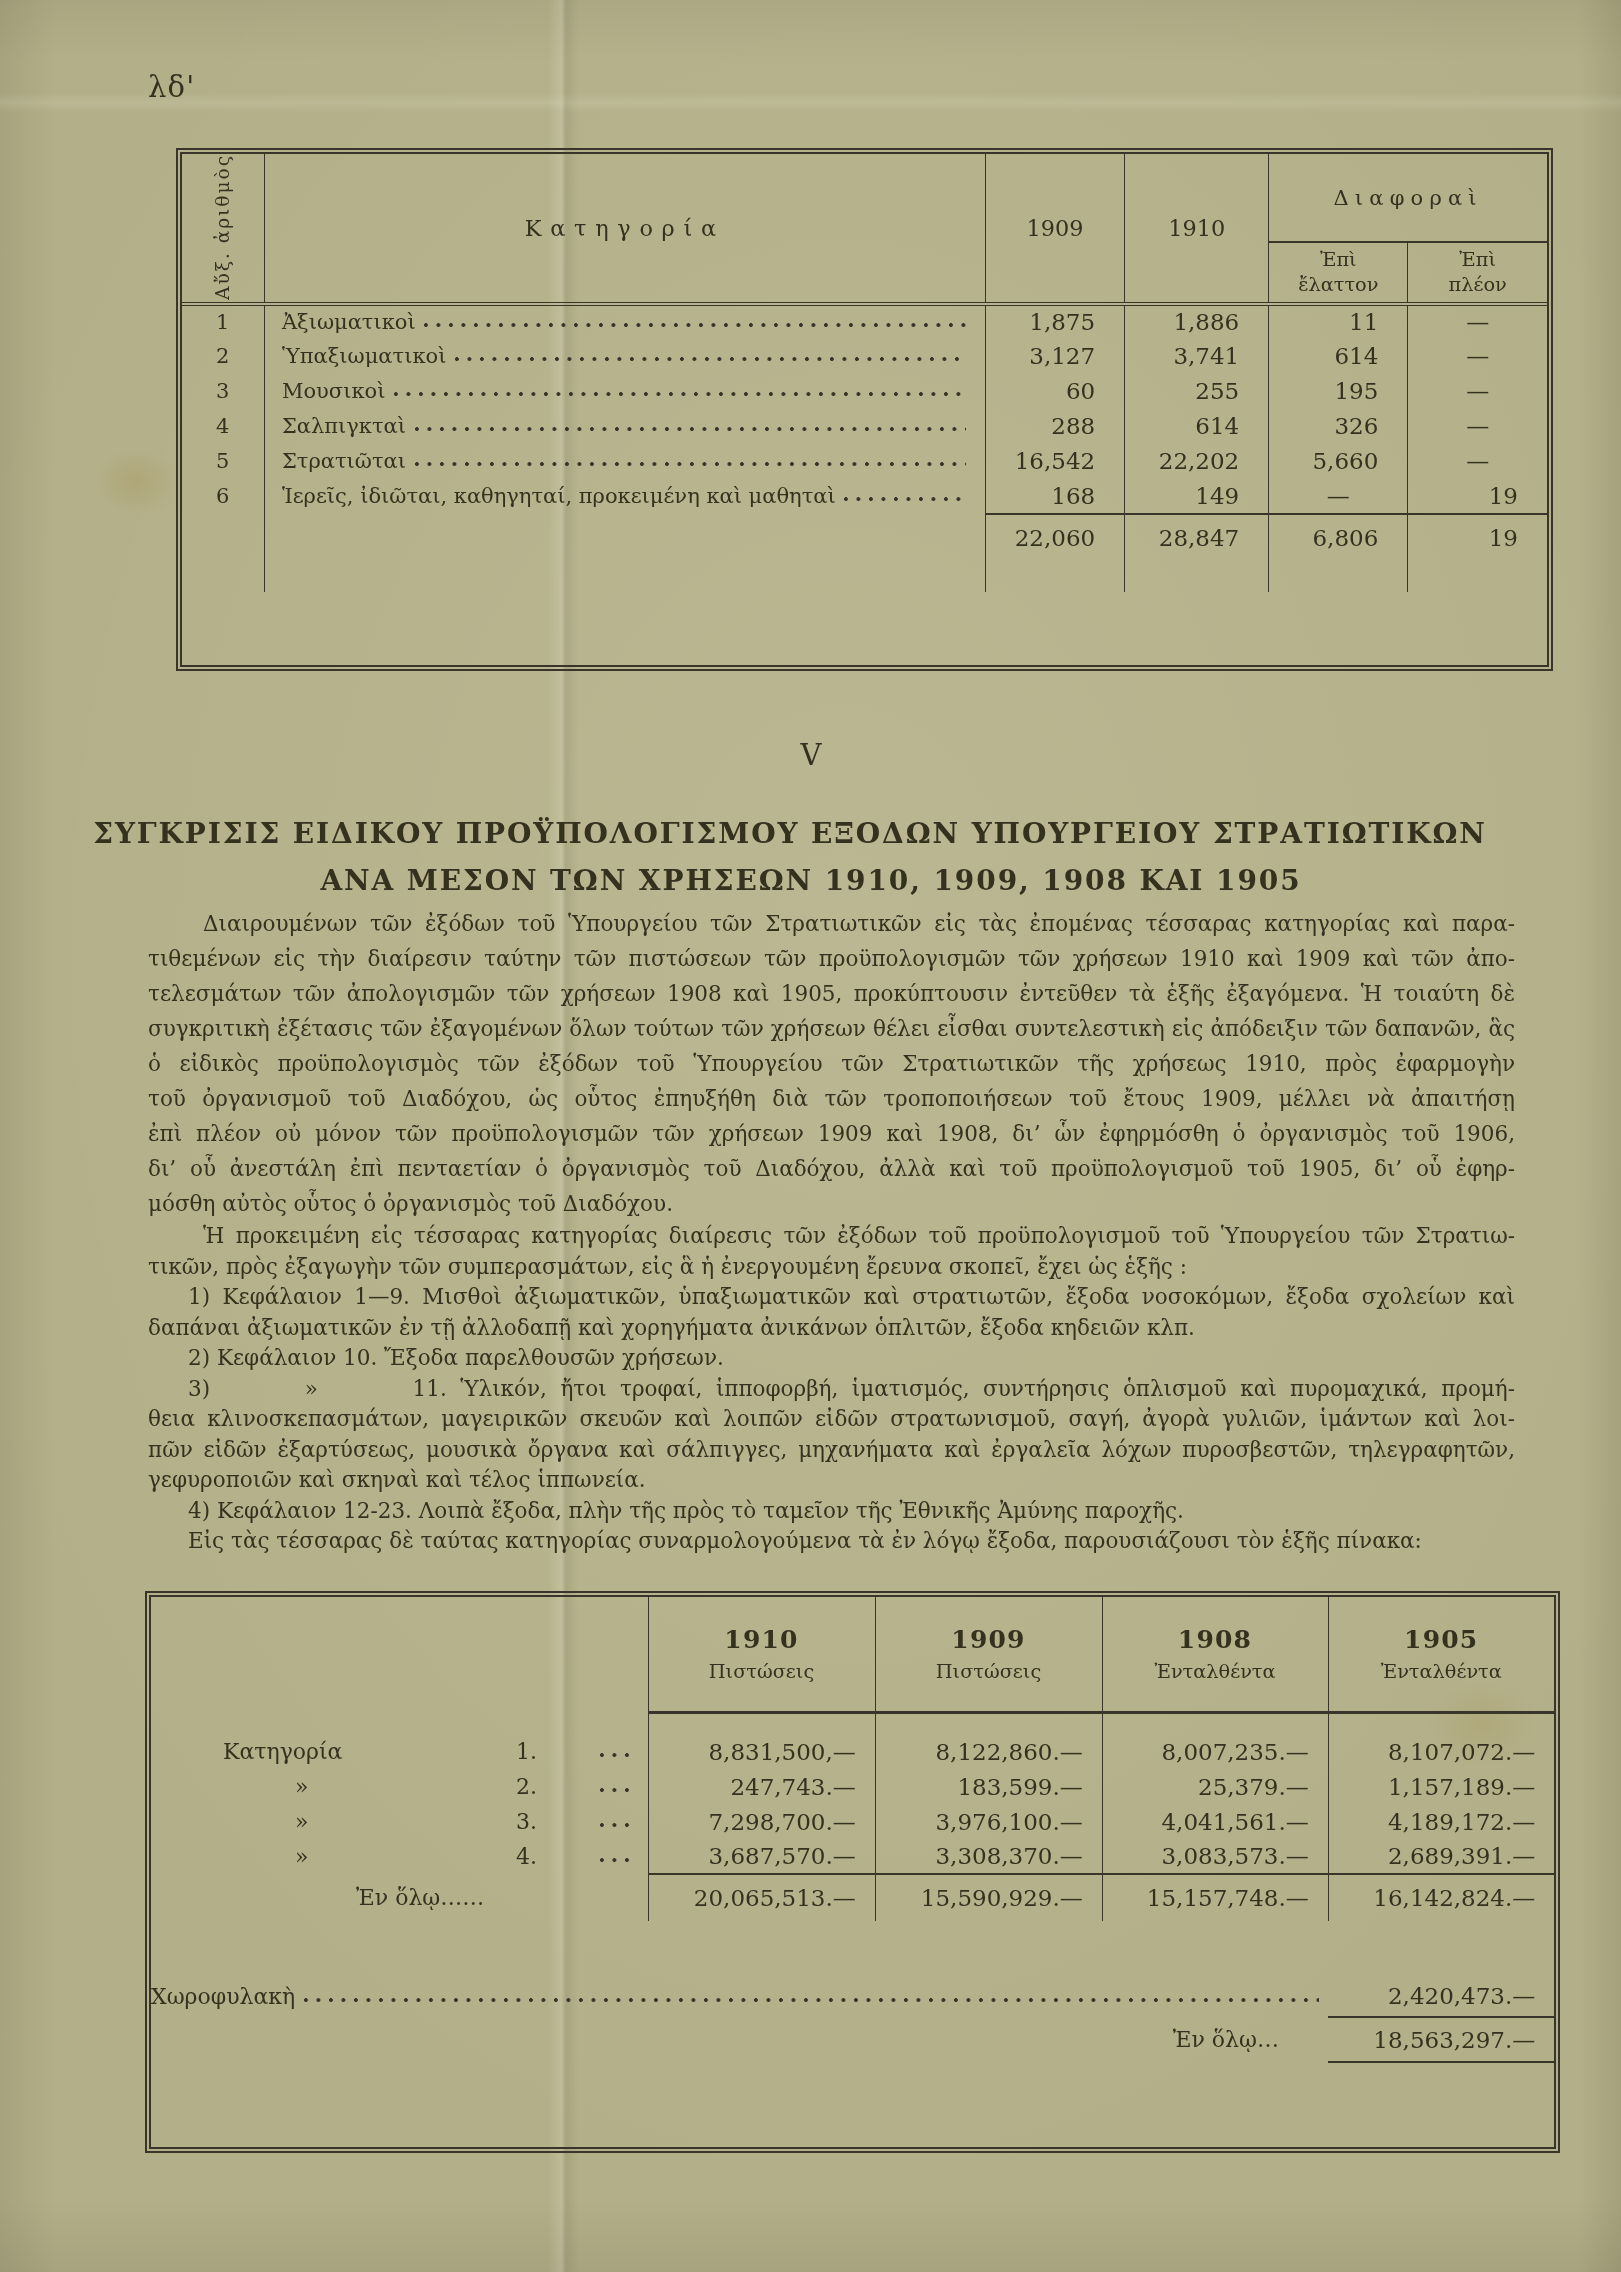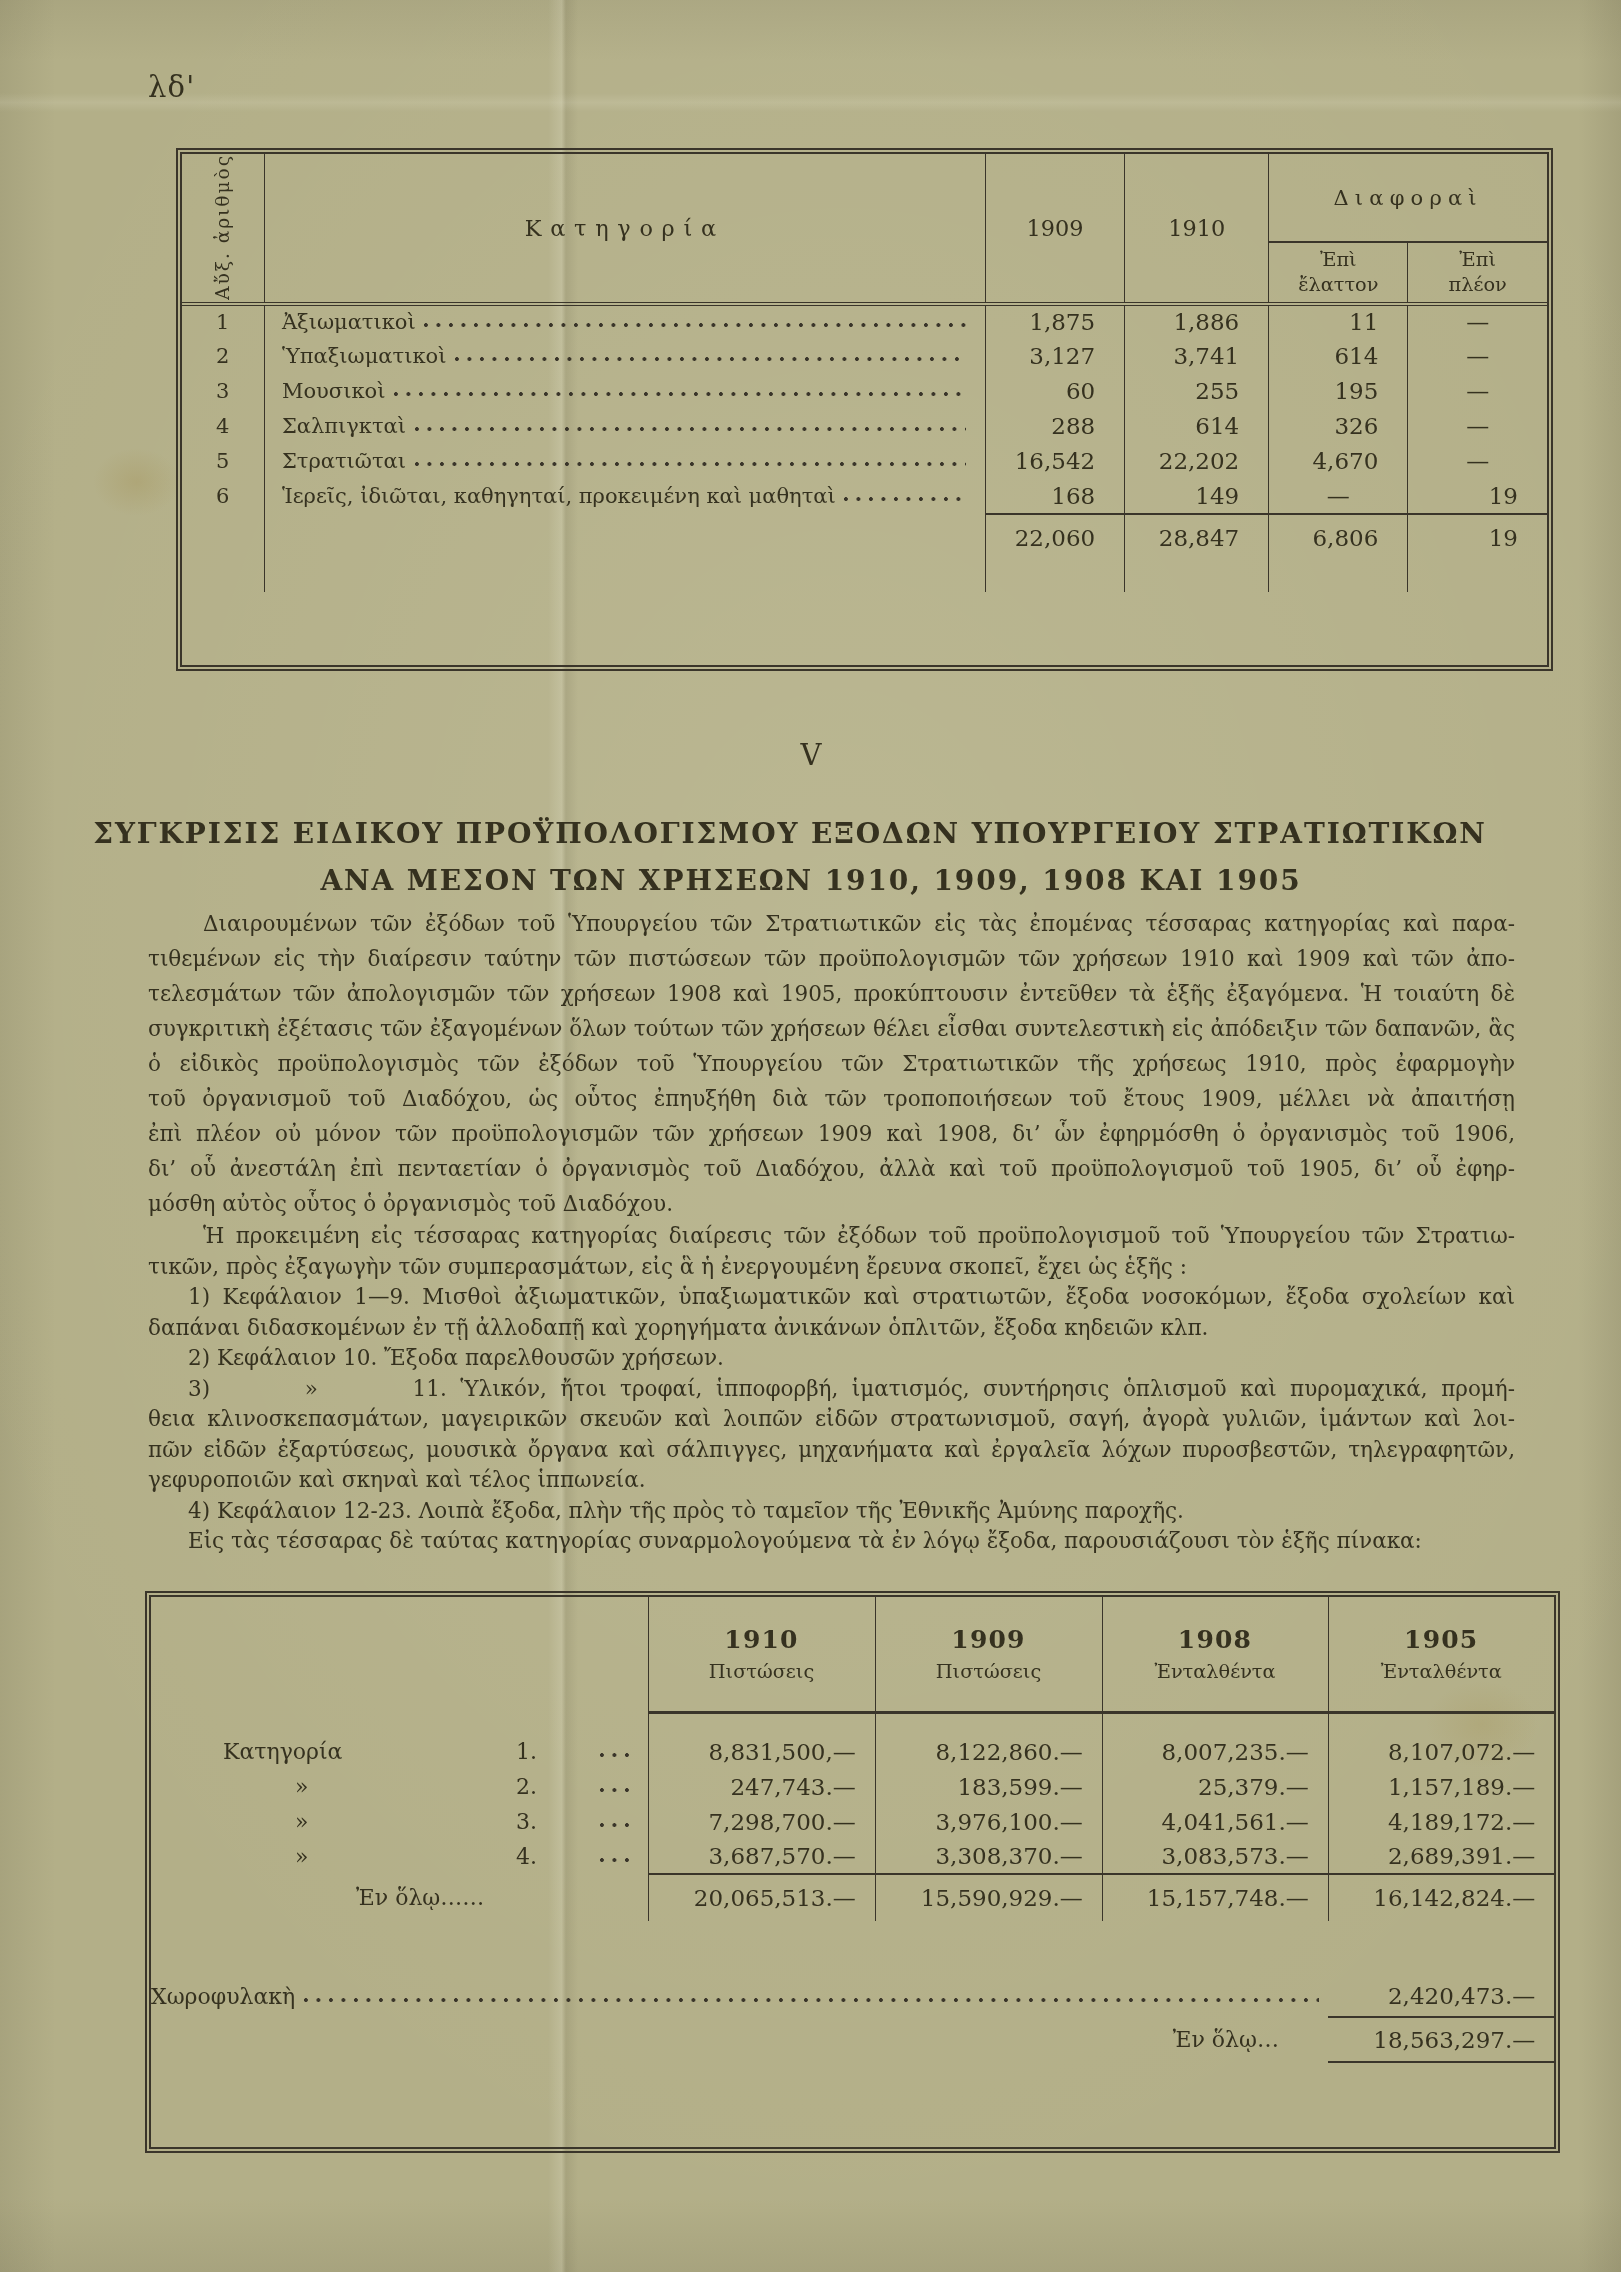--- a/index.html
+++ b/index.html
@@ -195,21 +195,21 @@
         <tr class="r">
           <td class="idx">5</td>
           <td class="cat bl">
               <div class="catflex">
                 <span class="txt">Στρατιῶται</span>
                 <span class="lead"></span>
               </div>
             </td>
           <td class="num bl">16,542</td>
           <td class="num bl">22,202</td>
-          <td class="num bl">4,670</td>
+          <td class="num bl">5,660</td>
           <td class="num bl dash">—</td>
         </tr>
         <tr class="r">
           <td class="idx">6</td>
           <td class="cat bl">
               <div class="catflex">
                 <span class="txt">Ἱερεῖς, ἰδιῶται, καθηγηταί, προκειμένη καὶ μαθηταὶ</span>
                 <span class="lead"></span>
               </div>
             </td>
@@ -251,21 +251,21 @@
       <div class="bline">ὁ εἰδικὸς προϋπολογισμὸς τῶν ἐξόδων τοῦ Ὑπουργείου τῶν Στρατιωτικῶν τῆς χρήσεως 1910, πρὸς ἐφαρμογὴν</div>
       <div class="bline">τοῦ ὀργανισμοῦ τοῦ Διαδόχου, ὡς οὗτος ἐπηυξήθη διὰ τῶν τροποποιήσεων τοῦ ἔτους 1909, μέλλει νὰ ἀπαιτήσῃ</div>
       <div class="bline">ἐπὶ πλέον οὐ μόνον τῶν προϋπολογισμῶν τῶν χρήσεων 1909 καὶ 1908, δι’ ὧν ἐφηρμόσθη ὁ ὀργανισμὸς τοῦ 1906,</div>
       <div class="bline">δι’ οὗ ἀνεστάλη ἐπὶ πενταετίαν ὁ ὀργανισμὸς τοῦ Διαδόχου, ἀλλὰ καὶ τοῦ προϋπολογισμοῦ τοῦ 1905, δι’ οὗ ἐφηρ-</div>
       <div class="bline end">μόσθη αὐτὸς οὗτος ὁ ὀργανισμὸς τοῦ Διαδόχου.</div>
     </div>
     <div class="block2">
       <div class="bline ind1">Ἡ προκειμένη εἰς τέσσαρας κατηγορίας διαίρεσις τῶν ἐξόδων τοῦ προϋπολογισμοῦ τοῦ Ὑπουργείου τῶν Στρατιω-</div>
       <div class="bline end">τικῶν, πρὸς ἐξαγωγὴν τῶν συμπερασμάτων, εἰς ἃ ἡ ἐνεργουμένη ἔρευνα σκοπεῖ, ἔχει ὡς ἑξῆς :</div>
       <div class="bline ind2">1) Κεφάλαιον 1—9. Μισθοὶ ἀξιωματικῶν, ὑπαξιωματικῶν καὶ στρατιωτῶν, ἔξοδα νοσοκόμων, ἔξοδα σχολείων καὶ</div>
-      <div class="bline end">δαπάναι διδασκομένων ἐν τῇ ἀλλοδαπῇ καὶ χορηγήματα ἀνικάνων ὁπλιτῶν, ἔξοδα κηδειῶν κλπ.</div>
+      <div class="bline end">δαπάναι ἀξιωματικῶν ἐν τῇ ἀλλοδαπῇ καὶ χορηγήματα ἀνικάνων ὁπλιτῶν, ἔξοδα κηδειῶν κλπ.</div>
       <div class="bline ind2 end">2) Κεφάλαιον 10. Ἔξοδα παρελθουσῶν χρήσεων.</div>
       <div class="bline ind2">3)&nbsp;&nbsp;&nbsp;&nbsp;&nbsp;&nbsp;&nbsp;»&nbsp;&nbsp;&nbsp;&nbsp;&nbsp;&nbsp;&nbsp;11. Ὑλικόν, ἤτοι τροφαί, ἱπποφορβή, ἱματισμός, συντήρησις ὁπλισμοῦ καὶ πυρομαχικά, προμή-</div>
       <div class="bline">θεια κλινοσκεπασμάτων, μαγειρικῶν σκευῶν καὶ λοιπῶν εἰδῶν στρατωνισμοῦ, σαγή, ἀγορὰ γυλιῶν, ἱμάντων καὶ λοι-</div>
       <div class="bline">πῶν εἰδῶν ἐξαρτύσεως, μουσικὰ ὄργανα καὶ σάλπιγγες, μηχανήματα καὶ ἐργαλεῖα λόχων πυροσβεστῶν, τηλεγραφητῶν,</div>
       <div class="bline end">γεφυροποιῶν καὶ σκηναὶ καὶ τέλος ἱππωνεία.</div>
       <div class="bline ind2 end">4) Κεφάλαιον 12-23. Λοιπὰ ἔξοδα, πλὴν τῆς πρὸς τὸ ταμεῖον τῆς Ἐθνικῆς Ἀμύνης παροχῆς.</div>
       <div class="bline ind2 end">Εἰς τὰς τέσσαρας δὲ ταύτας κατηγορίας συναρμολογούμενα τὰ ἐν λόγῳ ἔξοδα, παρουσιάζουσι τὸν ἑξῆς πίνακα:</div>
     </div>
   </div>
 

